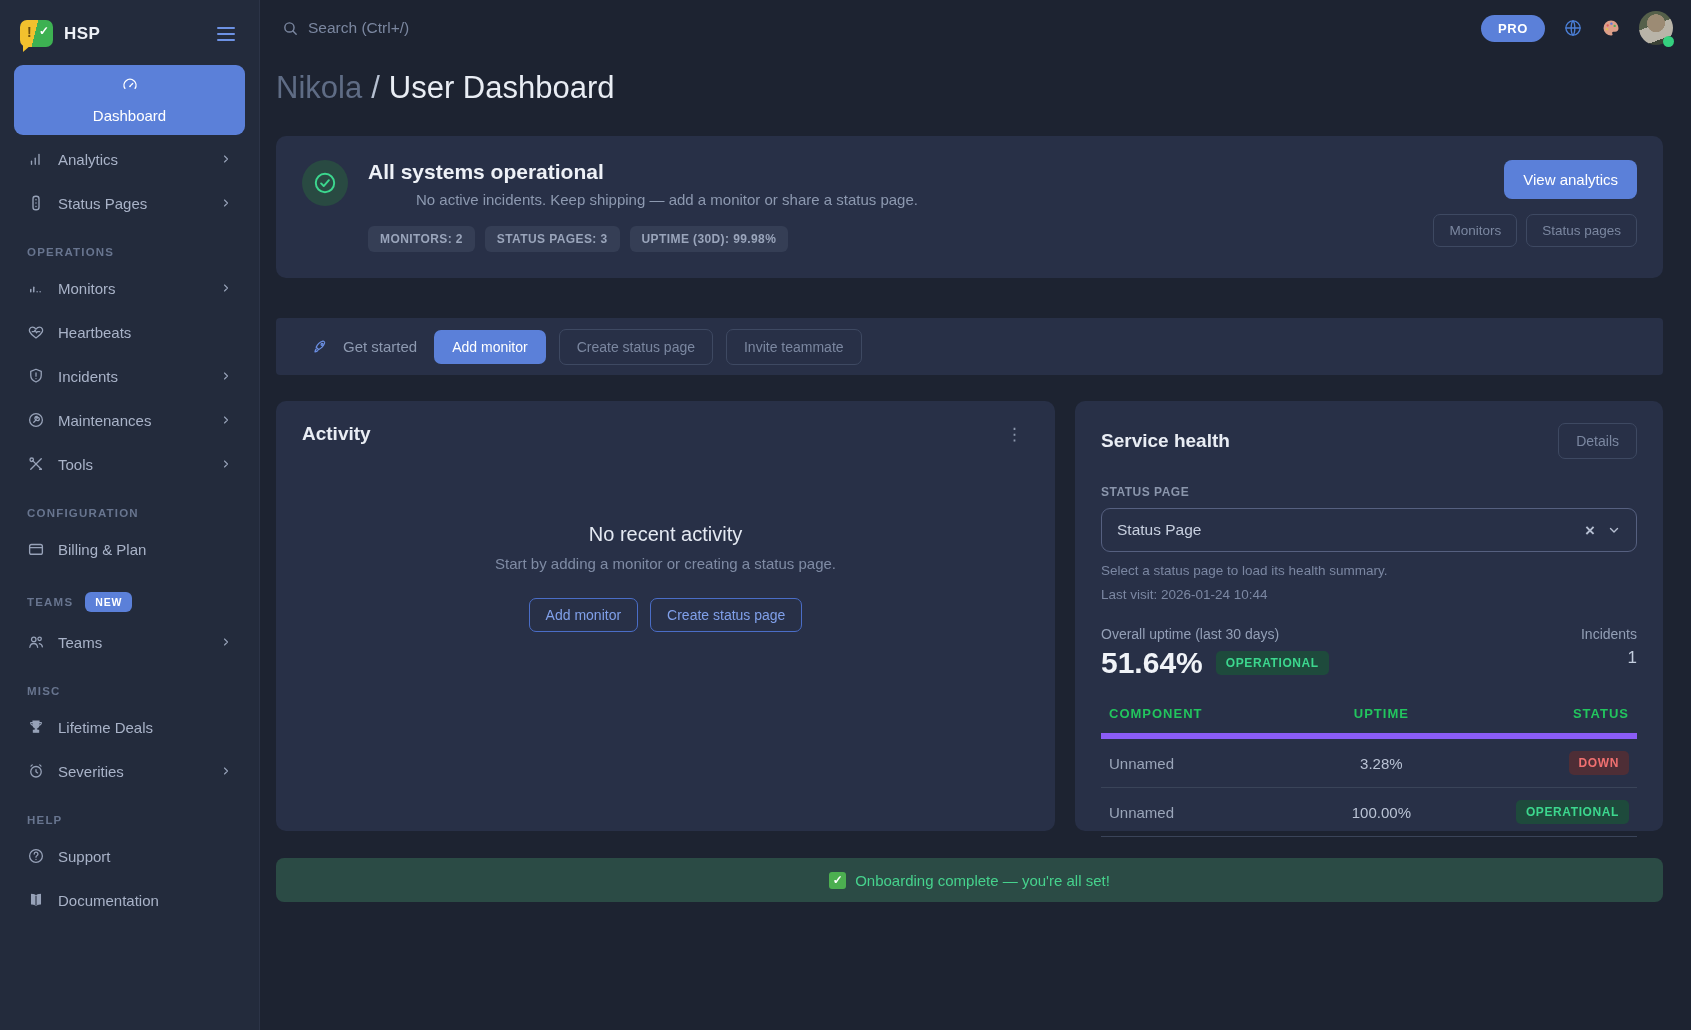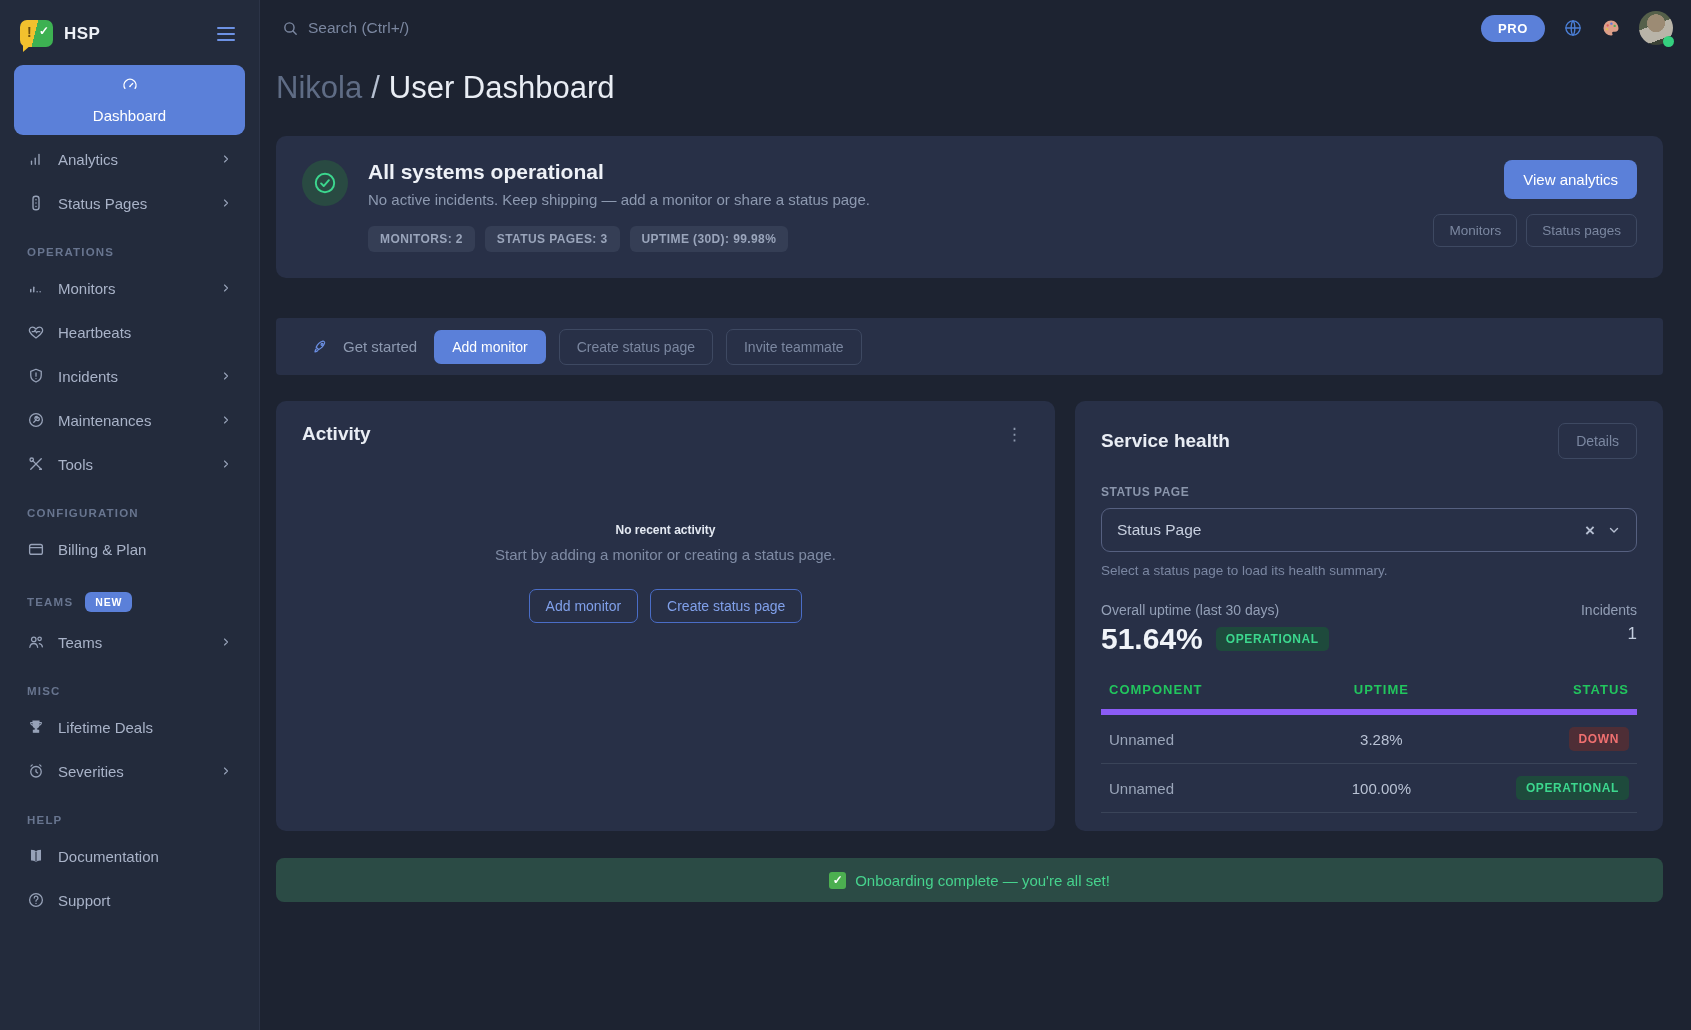--- a/index.html
+++ b/index.html
@@ -57,21 +57,21 @@
   .breadcrumb { font-size:31px; font-weight:500; }
   .bc-parent { color:#5f6c85; }
   .bc-sep { color:#b6c0d1; margin:0 9px; font-weight:400; }
   .bc-cur { color:#e9edf4; }
 
   
   .hero { margin-top:30px; background:#283047; border-radius:10px; padding:24px 26px 26px; display:flex; }
   .hero-icon { width:46px; height:46px; border-radius:50%; background:#294a42;
                display:flex; align-items:center; justify-content:center; margin-right:20px; flex:none; }
   .hero-title { font-size:21px; font-weight:600; color:#eef1f7; }
-  .hero-sub { margin-top:7px; font-size:15px; color:#8d99b0; }
+  .hero-sub { margin-top:7px; font-size:15px; color:#8d99b0;margin-left:48px; }
   .chips { display:flex; gap:10px; margin-top:18px; }
   .chip { background:#353e55; border-radius:6px; padding:6px 12px; font-size:12px; font-weight:700;
           color:#9aa5bb; letter-spacing:.4px; }
   .hero-right { margin-left:auto; display:flex; flex-direction:column; align-items:flex-end; gap:15px; flex:none; padding-left:20px; }
   .btn-primary { background:#5b80d9; color:#fff; border:none; border-radius:8px; padding:11px 19px;
                  font-size:15px; font-family:inherit; cursor:pointer; }
   .btn-ghost { background:transparent; border:1px solid #3e4962; color:#7b87a0; border-radius:7px;
                padding:8px 15px; font-size:13.5px; font-family:inherit; cursor:pointer; }
   .hero-sub-btns { display:flex; gap:9px; }
 
@@ -83,21 +83,21 @@
   .btn-ghost.md { padding:9px 17px; font-size:14px; }
 
   
   .cards { display:flex; gap:20px; margin-top:26px; height:430px; flex:none; }
   .card { background:#283047; border-radius:10px; padding:22px 26px; }
   .card.activity { flex:1; display:flex; flex-direction:column; }
   .card-head { display:flex; align-items:center; }
   .card-title { font-size:19px; font-weight:600; color:#e9edf4; }
   .kebab { margin-left:auto; color:#8b96ac; font-size:17px; cursor:pointer; line-height:1; padding:2px 6px; }
   .empty { margin-top:78px; text-align:center; }
-  .empty-title { font-size:12px; font-weight:700; color:#e4e9f2; }
+  .empty-title { font-size:20px; font-weight:400; color:#e4e9f2; }
   .empty-sub { margin-top:9px; font-size:15px; color:#7f8ba4; }
   .empty-btns { display:flex; gap:12px; justify-content:center; margin-top:26px; }
   .btn-outline-blue { background:transparent; border:1px solid #4a6dc7; color:#80a0ea; border-radius:7px;
                       padding:8px 16px; font-size:14px; font-family:inherit; cursor:pointer; }
 
   
   .card.health { width:588px; min-width:588px; }
   .field-label { margin-top:26px; font-size:12px; font-weight:600; letter-spacing:.5px; color:#8b96ac; }
   .select { margin-top:9px; height:44px; border:1.5px solid #566080; border-radius:9px;
             display:flex; align-items:center; padding:0 15px; cursor:pointer; }
@@ -321,34 +321,34 @@
             <path d="M9 6l6 6-6 6"></path>
           </svg>
         </span>
     </div>
 
     <div class="section">
       <span>HELP</span>
     </div>
 
     <div class="nav-item">
-      <svg width="18" height="18" viewBox="0 0 24 24" fill="currentColor" stroke="currentColor" stroke-width="1.4" stroke-linejoin="round">
-          <path d="M12 6.2C10.5 4.9 8.5 4.2 6 4.2v13c2.5 0 4.5.7 6 2 1.5-1.3 3.5-2 6-2v-13c-2.5 0-4.5.7-6 2z"></path>
-          <path d="M12 6.2v13" stroke="#232b3c"></path>
-        </svg>
-      <span>Documentation</span>
-    </div>
-
-    <div class="nav-item">
       <svg width="18" height="18" viewBox="0 0 24 24" fill="none" stroke="currentColor" stroke-width="1.7" stroke-linecap="round" stroke-linejoin="round">
           <circle cx="12" cy="12" r="8.5"></circle>
           <path d="M9.6 9.4a2.5 2.5 0 1 1 3.6 2.3c-.8.4-1.2.9-1.2 1.8"></path>
           <path d="M12 16.6h.01"></path>
         </svg>
       <span>Support</span>
+    </div>
+
+    <div class="nav-item">
+      <svg width="18" height="18" viewBox="0 0 24 24" fill="currentColor" stroke="currentColor" stroke-width="1.4" stroke-linejoin="round">
+          <path d="M12 6.2C10.5 4.9 8.5 4.2 6 4.2v13c2.5 0 4.5.7 6 2 1.5-1.3 3.5-2 6-2v-13c-2.5 0-4.5.7-6 2z"></path>
+          <path d="M12 6.2v13" stroke="#232b3c"></path>
+        </svg>
+      <span>Documentation</span>
     </div>
 
   </nav>
 </aside>
 
 <div class="main">
 
   <div class="topbar">
     <div class="search">
       <svg width="17" height="17" viewBox="0 0 24 24" fill="none" stroke="currentColor" stroke-width="2" stroke-linecap="round">
@@ -452,20 +452,21 @@
         <div class="select">
           <span class="select-value">Status Page</span>
           <span class="select-icons">
             <span class="select-x">×</span>
             <svg width="14" height="14" viewBox="0 0 24 24" fill="none" stroke="currentColor" stroke-width="2.4" stroke-linecap="round" stroke-linejoin="round">
                 <path d="M6 9.5l6 6 6-6"></path>
               </svg>
           </span>
         </div>
         <div class="helper">Select a status page to load its health summary.</div>
+        <div class="lastvisit">Last visit: 2026-01-24 10:44</div>
 
         <div class="metrics">
           <div>
             <div class="metric-label">Overall uptime (last 30 days)</div>
             <div class="uptime-row">
               <span class="uptime-big">51.64%</span>
               <span class="badge op">OPERATIONAL</span>
             </div>
           </div>
           <div>

